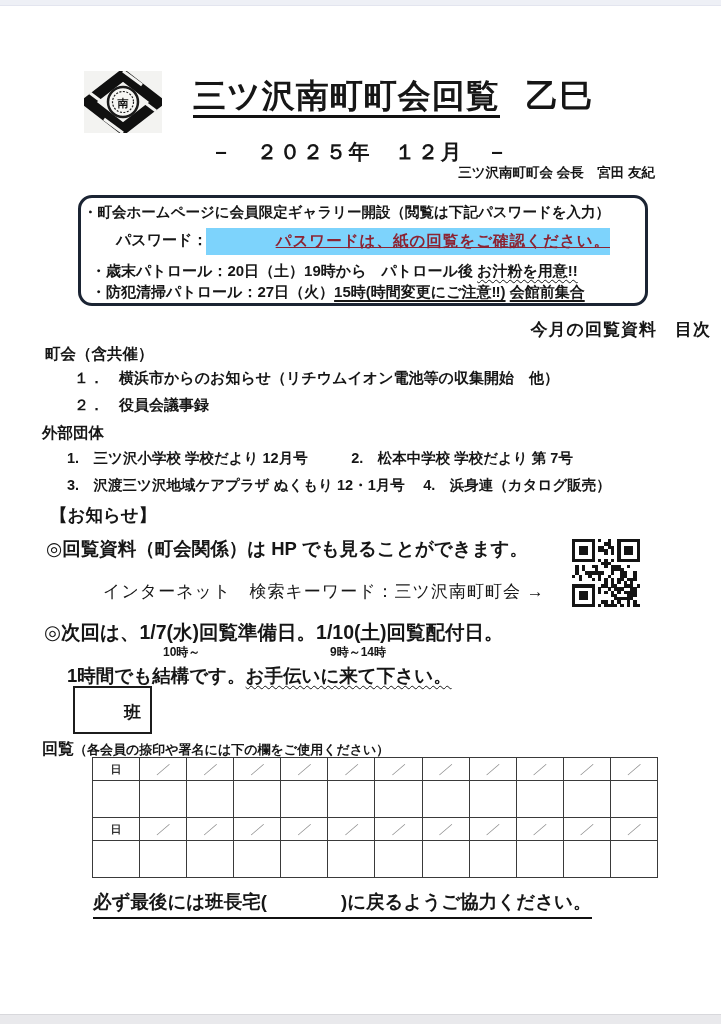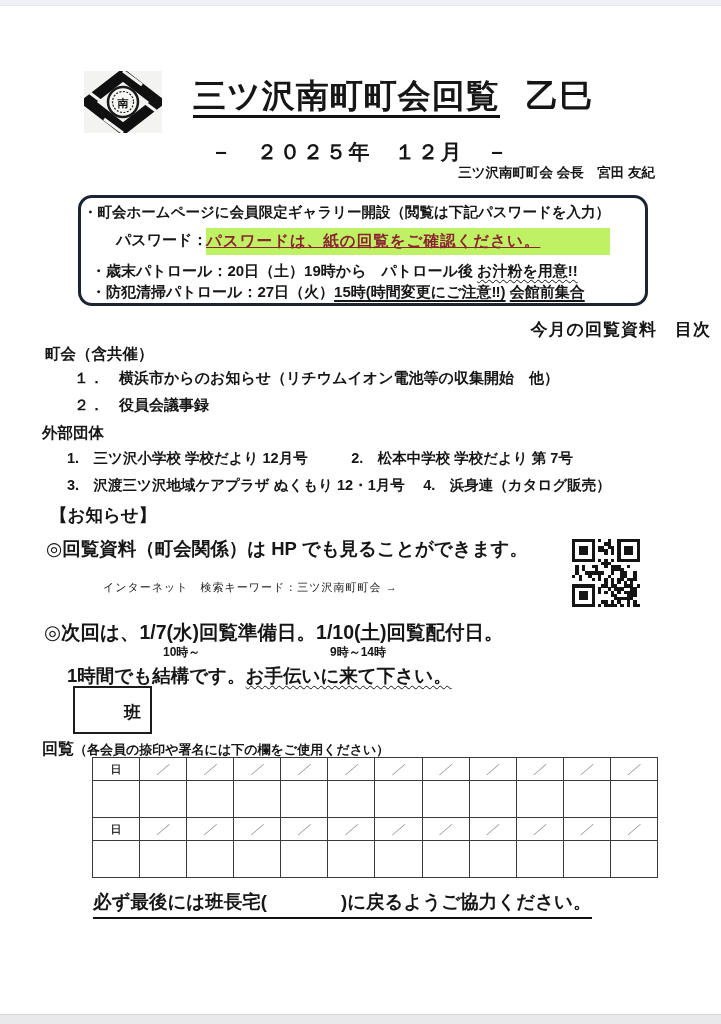--- a/index.html
+++ b/index.html
@@ -20,41 +20,41 @@
   .page-title { left:193px; top:74px; font-size:33px; font-weight:bold; letter-spacing:1px; white-space:nowrap; }
   .page-title .tmain { border-bottom:3px solid #111; padding-bottom:1px; }
   .page-title .tsuffix { margin-left:26px; }
   .date-line { left:15px; top:138px; width:690px; text-align:center; font-size:21px; font-weight:bold; letter-spacing:2px; }
   .chairman { left:0; top:164px; width:655px; text-align:right; font-size:13.5px; font-weight:bold; }
 
   
   .notice-box { left:78px; top:195px; width:570px; height:111px; border:3px solid #1b2433; border-radius:14px; }
   .nb-line1 { left:83px; top:203px; font-size:14.5px; font-weight:bold; white-space:nowrap; }
   .pw-label { left:116px; top:231px; font-size:15px; font-weight:bold; }
-  .pw-box { left:206px; top:228px; width:404px; height:27px; background:#bef264;
-            display:flex; align-items:center; justify-content:flex-start; }
+  .pw-box { left:206px; top:228px; width:404px; height:27px; background:#7dd3fc;
+            display:flex; align-items:center; justify-content:flex-end; }
   .pw-box span { color:#8c2332; font-size:15.5px; font-weight:bold; text-decoration:underline; letter-spacing:1px; white-space:nowrap; }
   .nb-line3 { left:91px; top:262px; font-size:15px; font-weight:bold; white-space:nowrap; }
   .nb-line4 { left:91px; top:283px; font-size:15px; font-weight:bold; white-space:nowrap; }
   .wavy { text-decoration:underline; text-decoration-style:wavy; text-decoration-thickness:1px; text-underline-offset:3px; }
   .solid-u { text-decoration:underline; text-decoration-thickness:1.5px; text-underline-offset:3px; }
 
   
   .toc-heading { left:0; top:318px; width:711px; text-align:right; font-size:17px; font-weight:bold; letter-spacing:1px; }
   .g1-label { left:45px; top:344px; font-size:15.5px; font-weight:bold; }
   .toc-item1 { left:74px; top:369px; font-size:15px; font-weight:bold; white-space:nowrap; }
   .toc-item2 { left:74px; top:396px; font-size:15px; font-weight:bold; }
   .g2-label { left:42px; top:423px; font-size:15.5px; font-weight:bold; }
   .ext-item1 { left:67px; top:449px; font-size:14.5px; font-weight:bold; white-space:nowrap; }
   .ext-item2 { left:67px; top:476px; font-size:14.5px; font-weight:bold; white-space:nowrap; }
 
   
   .ann-heading { left:50px; top:503px; font-size:17.5px; font-weight:bold; }
   .hp-line { left:46px; top:536px; font-size:18.5px; font-weight:bold; white-space:nowrap; }
-  .search-line { left:103px; top:580px; font-size:11px; letter-spacing:1px; white-space:nowrap; }
+  .search-line { left:103px; top:580px; font-size:17px; letter-spacing:1px; white-space:nowrap; }
   .qr-wrap { left:569px; top:536px; width:74px; height:74px; background:#fff; }
   .next-line { left:44px; top:619px; font-size:19.5px; font-weight:bold; white-space:nowrap; }
   .next-sub1 { left:150px; top:644px; font-size:12px; font-weight:bold;margin-left:13px; }
   .next-sub2 { left:330px; top:644px; font-size:12px; font-weight:bold; }
   .help-line { left:67px; top:655px; font-size:18.5px; font-weight:bold; white-space:nowrap;margin-top:8px; }
 
   
   .han-box { left:73px; top:686px; width:79px; height:48px; border:2px solid #1c1c1c; }
   .han-box span { position:absolute; right:9px; top:13px; font-size:17px; font-weight:bold; }
 

